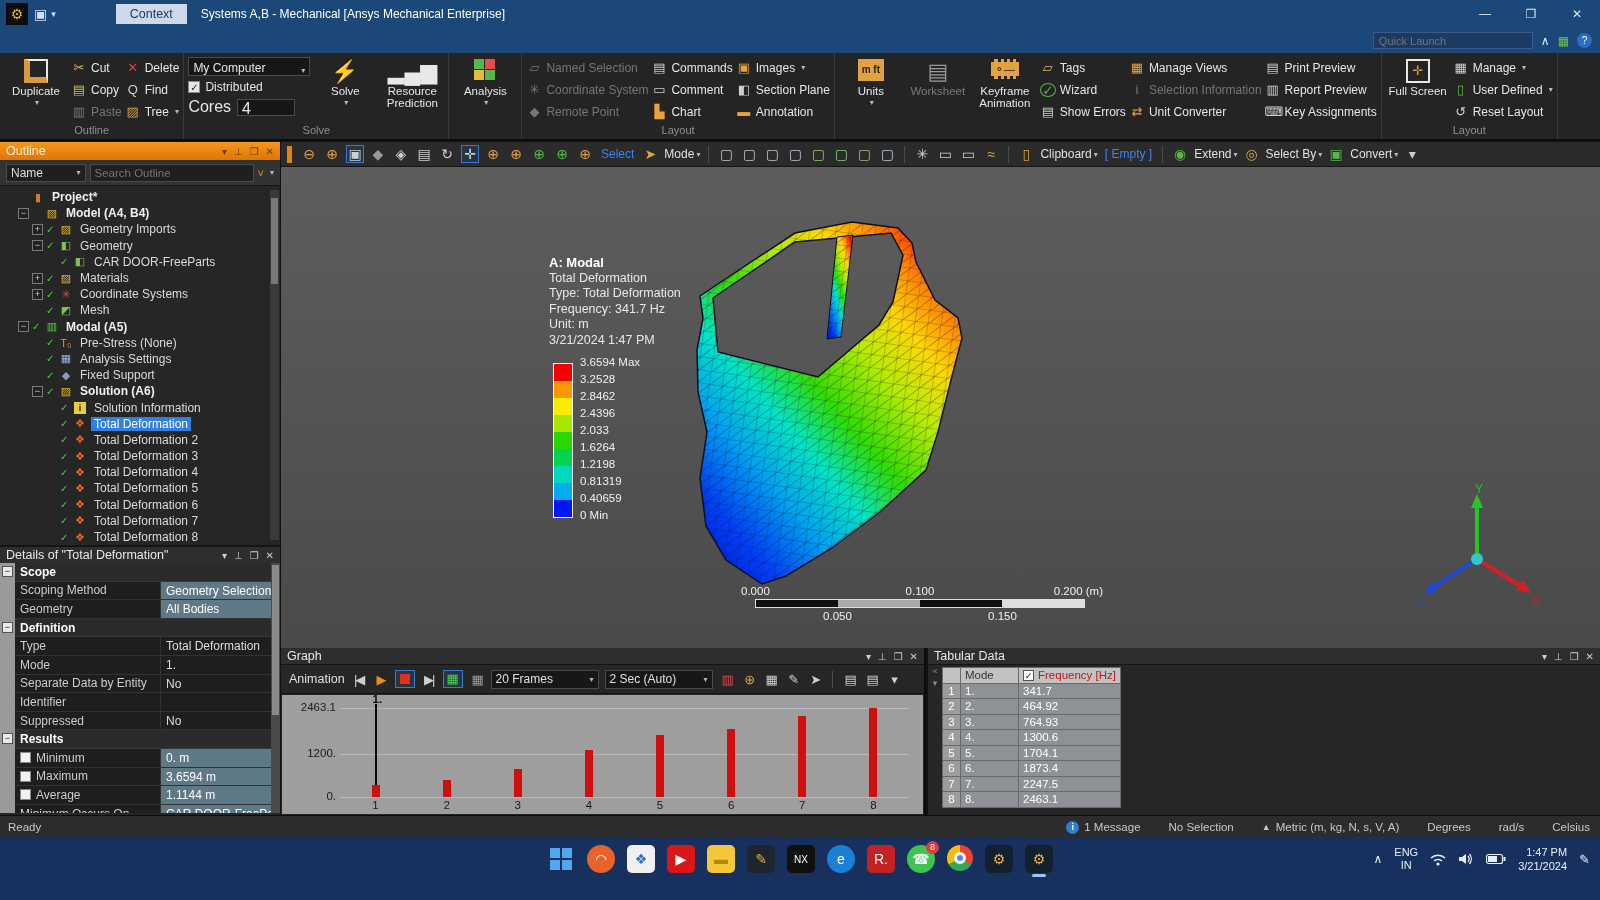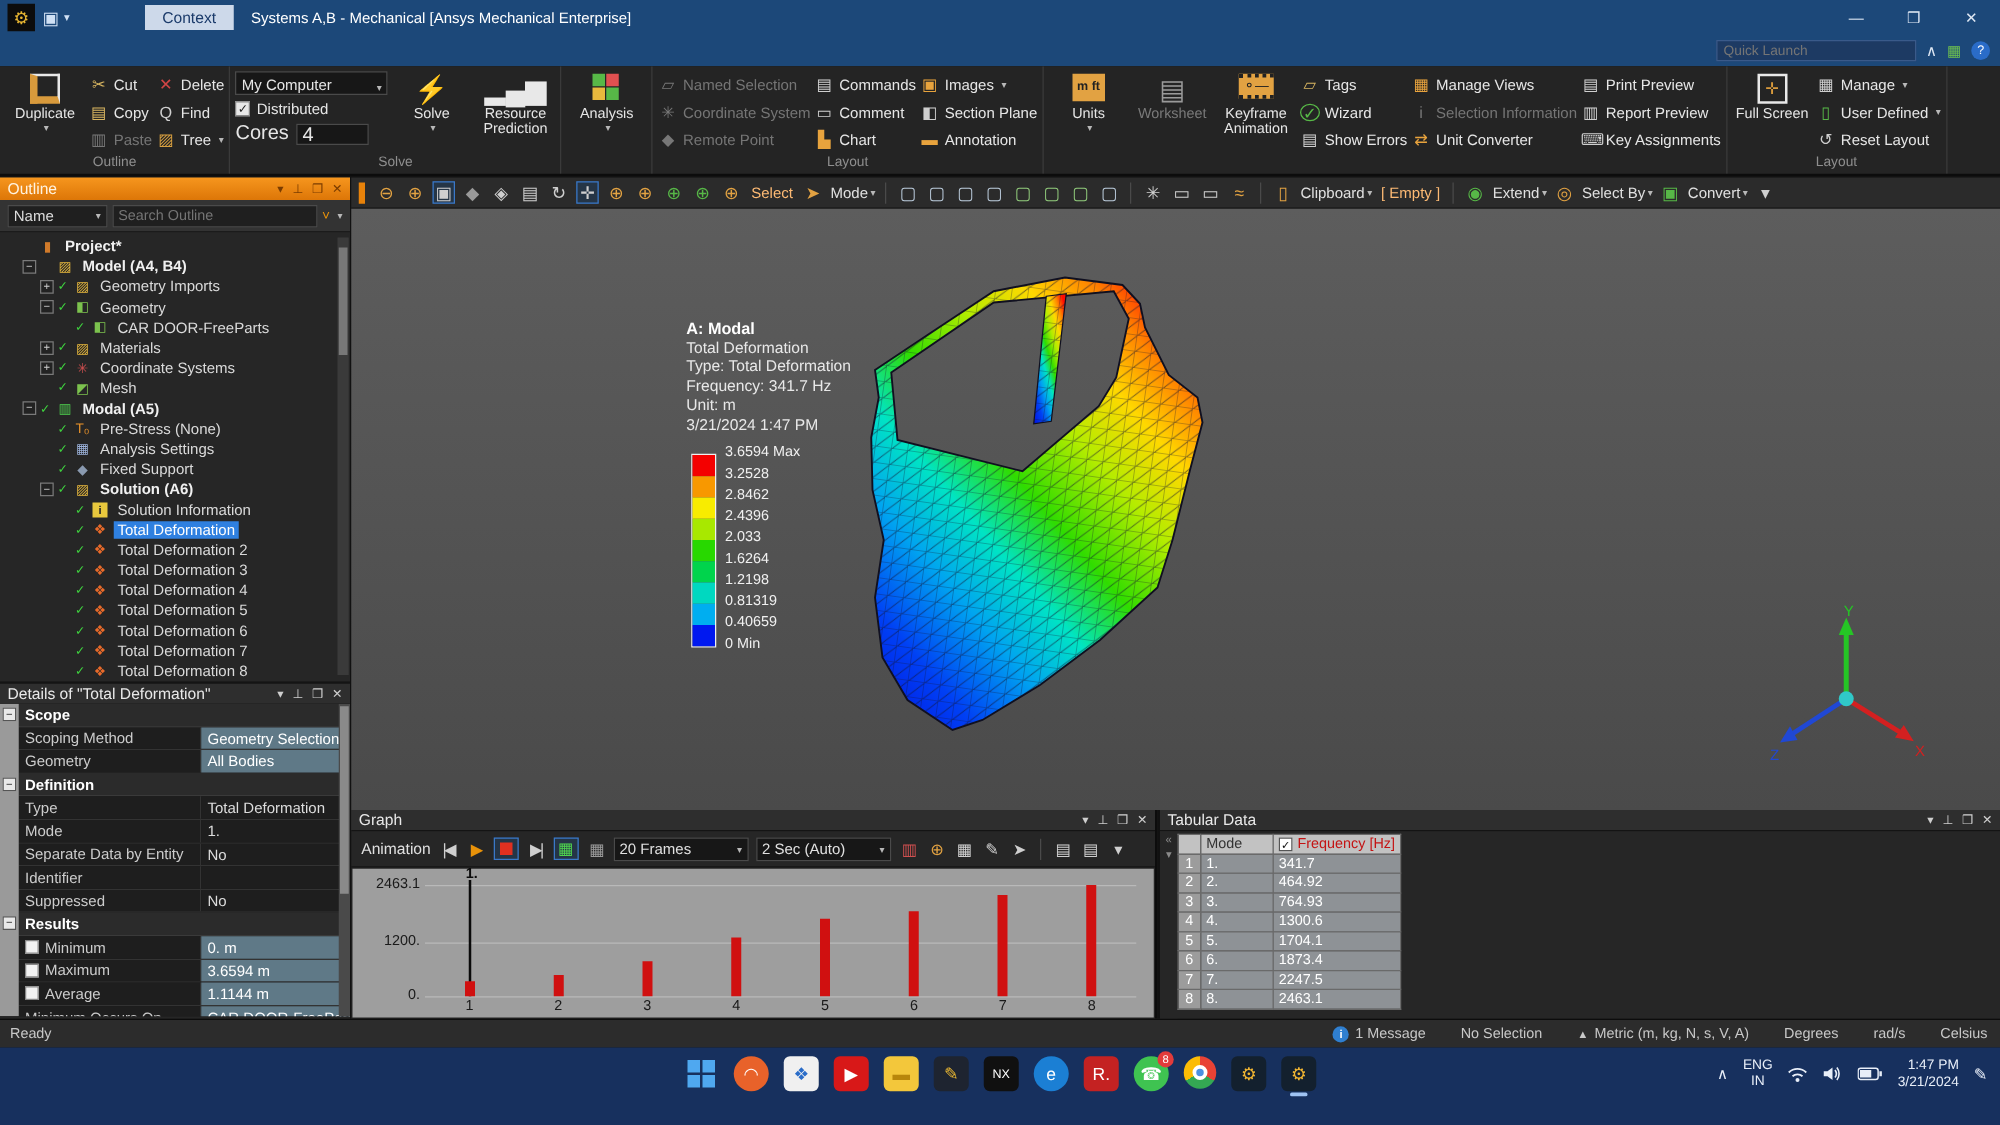--- a/index.html
+++ b/index.html
@@ -49,21 +49,21 @@
 .ic-analysis i{display:block}
 .ic-units{width:26px;height:22px;background:#e2a242;color:#222;font-weight:bold;font-size:10px;text-align:center;line-height:22px}
 .ic-keyframe{width:28px;height:20px;background:#e2a242;border-top:3px dotted #222;border-bottom:3px dotted #222;color:#222;font-size:11px;line-height:14px;text-align:center}
 .ic-fullscreen{width:24px;height:24px;border:2px solid #e8e8e8;color:#d89a3c;font-size:13px;line-height:20px;text-align:center}
 .circle{border-radius:50%;border:1px solid currentColor;width:14px;height:14px;line-height:13px;font-size:10px;text-align:center}
 
 #gtoolbar{position:absolute;left:281px;top:142px;width:1319px;height:25px;background:#2b2b2b;display:flex;align-items:center;gap:5px;padding:0 6px;border-bottom:1px solid #141414}
 #gtoolbar .orangeflag{width:5px;height:17px;background:#e8820a;margin-right:3px}
 .tico{font-size:14px;width:18px;text-align:center}
 .tico.boxed{border:1px solid #3a78c8;background:#253546}
-.ttxt{color:#fdba74;font-size:12px;padding:0 2px}
+.ttxt{color:#3b82f6;font-size:12px;padding:0 2px}
 .tdrop{color:#e0e0e0;font-size:12px;display:flex;align-items:center}
 .vsep{width:1px;height:17px;background:#4a4a4a;margin:0 3px}
 
 #leftcol{position:absolute;left:0;top:142px;width:280px;height:673px;background:#262626}
 #outlinehdr{height:18px;background:linear-gradient(#f6961e,#dd7607);display:flex;align-items:center;padding:0 6px;color:#fff3e0;font-size:12.5px}
 .hdrIcons{margin-left:auto;display:flex;gap:7px;font-size:10px;color:#5a2d00}
 #outlinehdr .hdrIcons{color:#7a3c00}
 #filterrow{height:26px;background:#333;display:flex;align-items:center;gap:4px;padding:0 6px;border-bottom:1px solid #141414}
 #namesel{width:92px;height:18px;background:#1f1f1f;border:1px solid #4a4a4a;color:#ddd;display:flex;align-items:center;padding:0 4px;font-size:12px}
 #namesel .caret{margin-left:auto}
@@ -802,20 +802,37 @@
       <span class="leglab" style="top: 27px;">2.8462</span>
       <span class="leglab" style="top: 44px;">2.4396</span>
       <span class="leglab" style="top: 61px;">2.033</span>
       <span class="leglab" style="top: 78px;">1.6264</span>
       <span class="leglab" style="top: 95px;">1.2198</span>
       <span class="leglab" style="top: 112px;">0.81319</span>
       <span class="leglab" style="top: 129px;">0.40659</span>
       <span class="leglab b" style="top: 146px;">0 Min</span>
     </div>
 
+  <div id="ruler">
+    <div class="rlabs">
+      <span style="left:-14px">0.000</span>
+      <span style="left:50%;transform:translateX(-50%)">0.100</span>
+      <span style="right:-18px">0.200 (m)</span>
+    </div>
+    <div id="rbar">
+      <i style="background:#111"></i>
+        <i style="background:#aaa"></i>
+        <i style="background:#111"></i>
+        <i style="background:#ddd"></i>
+    </div>
+    <div class="rlabs2">
+      <span style="left:25%">0.050</span>
+      <span style="left:75%">0.150</span>
+    </div>
+  </div>
 
 
   <svg width="130" height="130" style="position:absolute;right:58px;bottom:34px">
     <line x1="65" y1="75" x2="65" y2="22" stroke="#25c525" stroke-width="4"></line>
     <polygon points="65,10 59,24 71,24" fill="#25c525"></polygon>
     <line x1="65" y1="75" x2="110" y2="103" stroke="#d42020" stroke-width="4"></line>
     <polygon points="119,109 104,106 111,96" fill="#d42020"></polygon>
     <line x1="65" y1="75" x2="22" y2="103" stroke="#2048d4" stroke-width="4"></line>
     <polygon points="12,110 26,108 20,97" fill="#2048d4"></polygon>
     <circle cx="65" cy="75" r="6" fill="#30c8c8"></circle>

